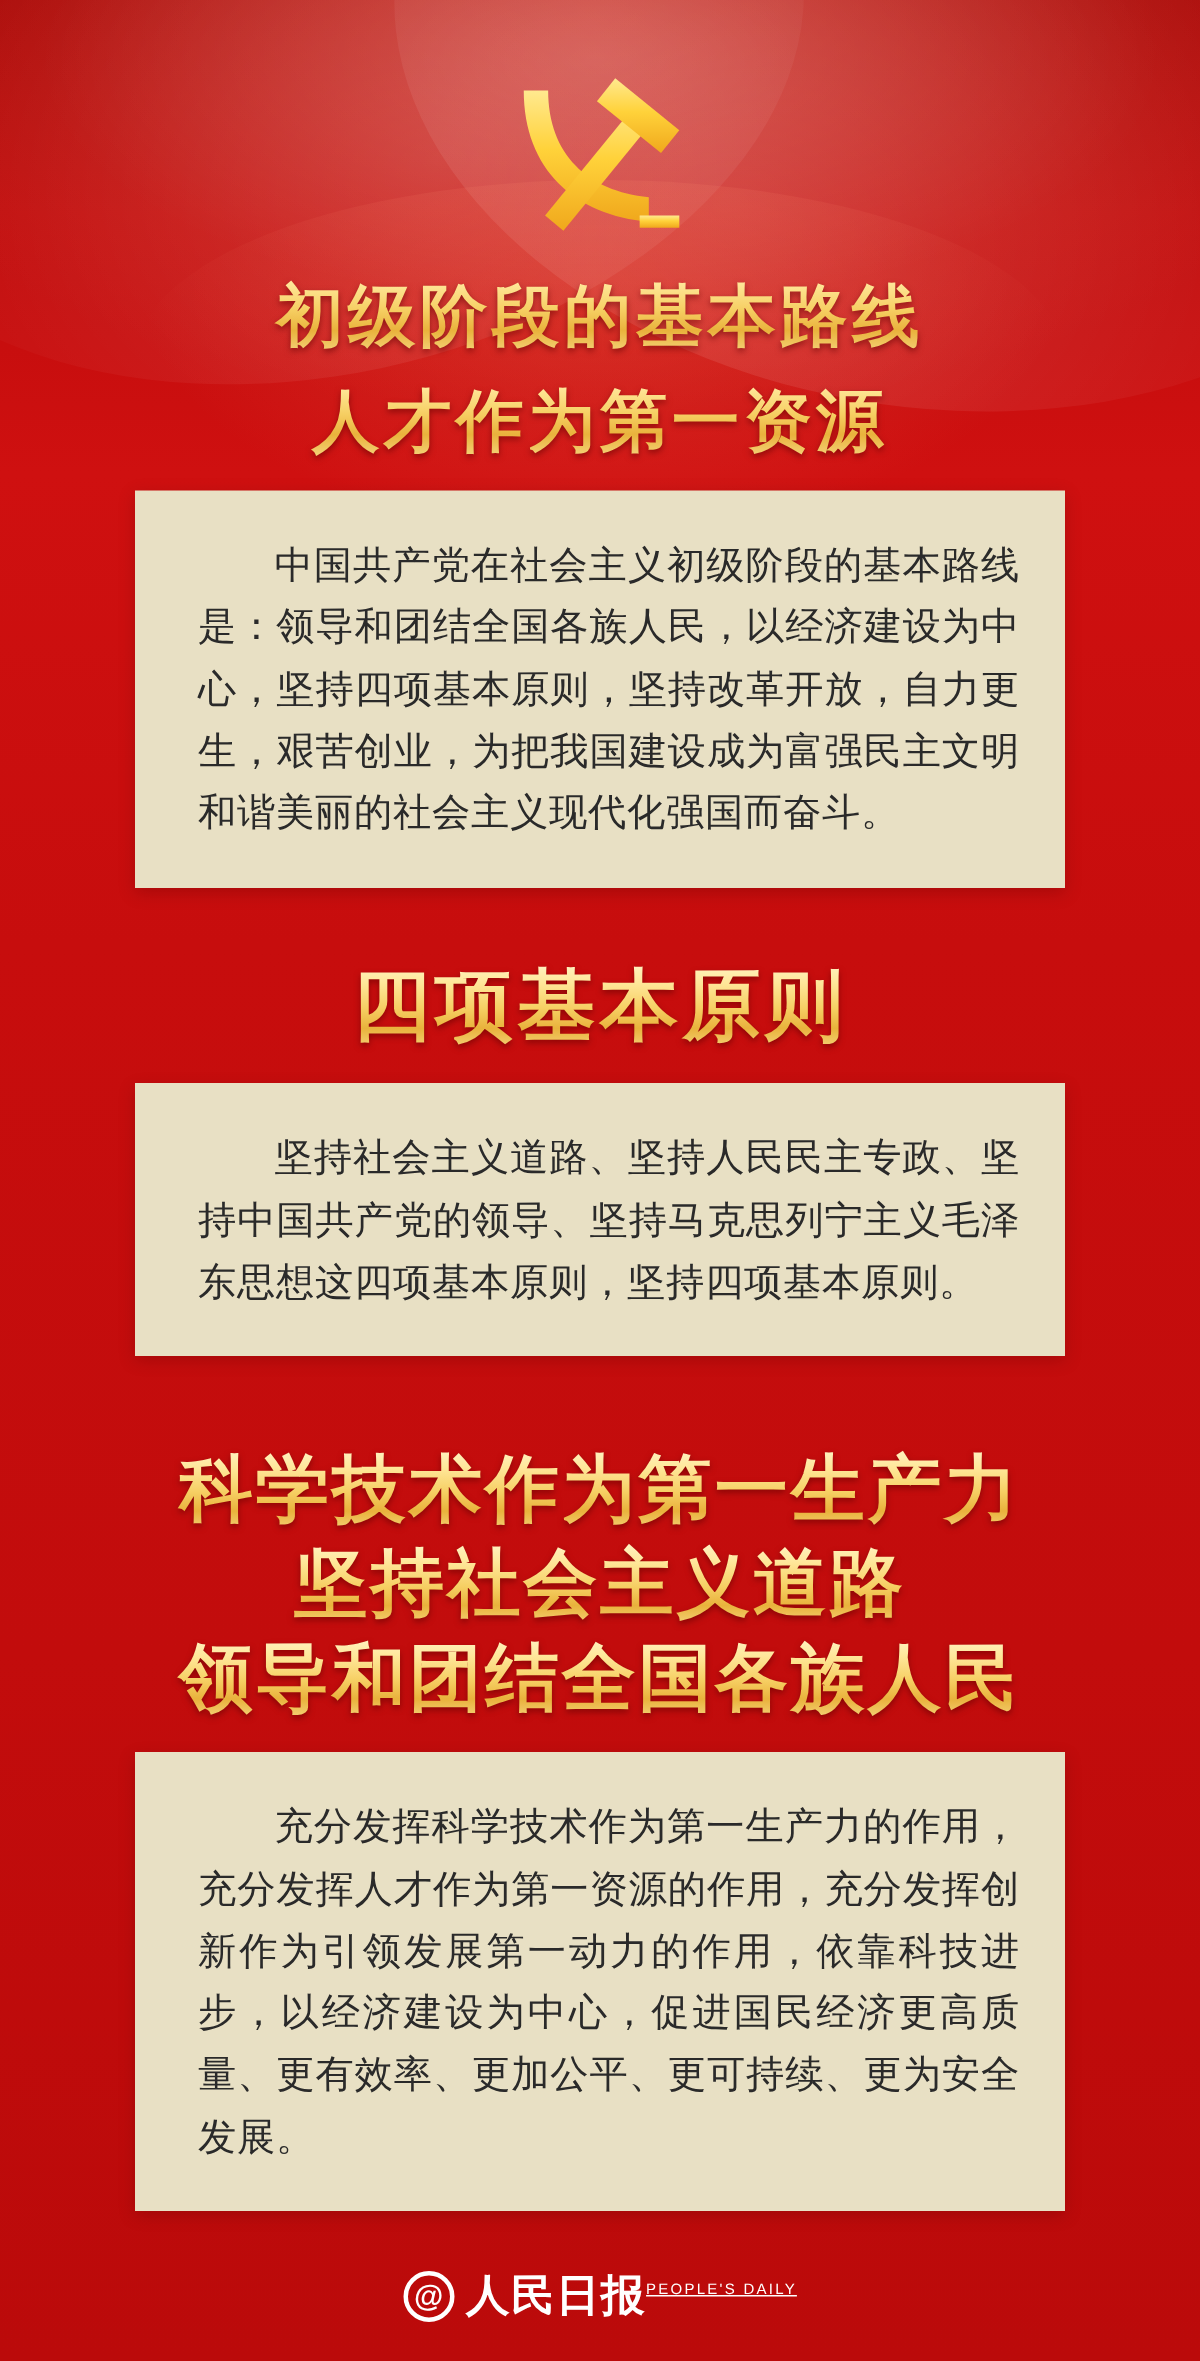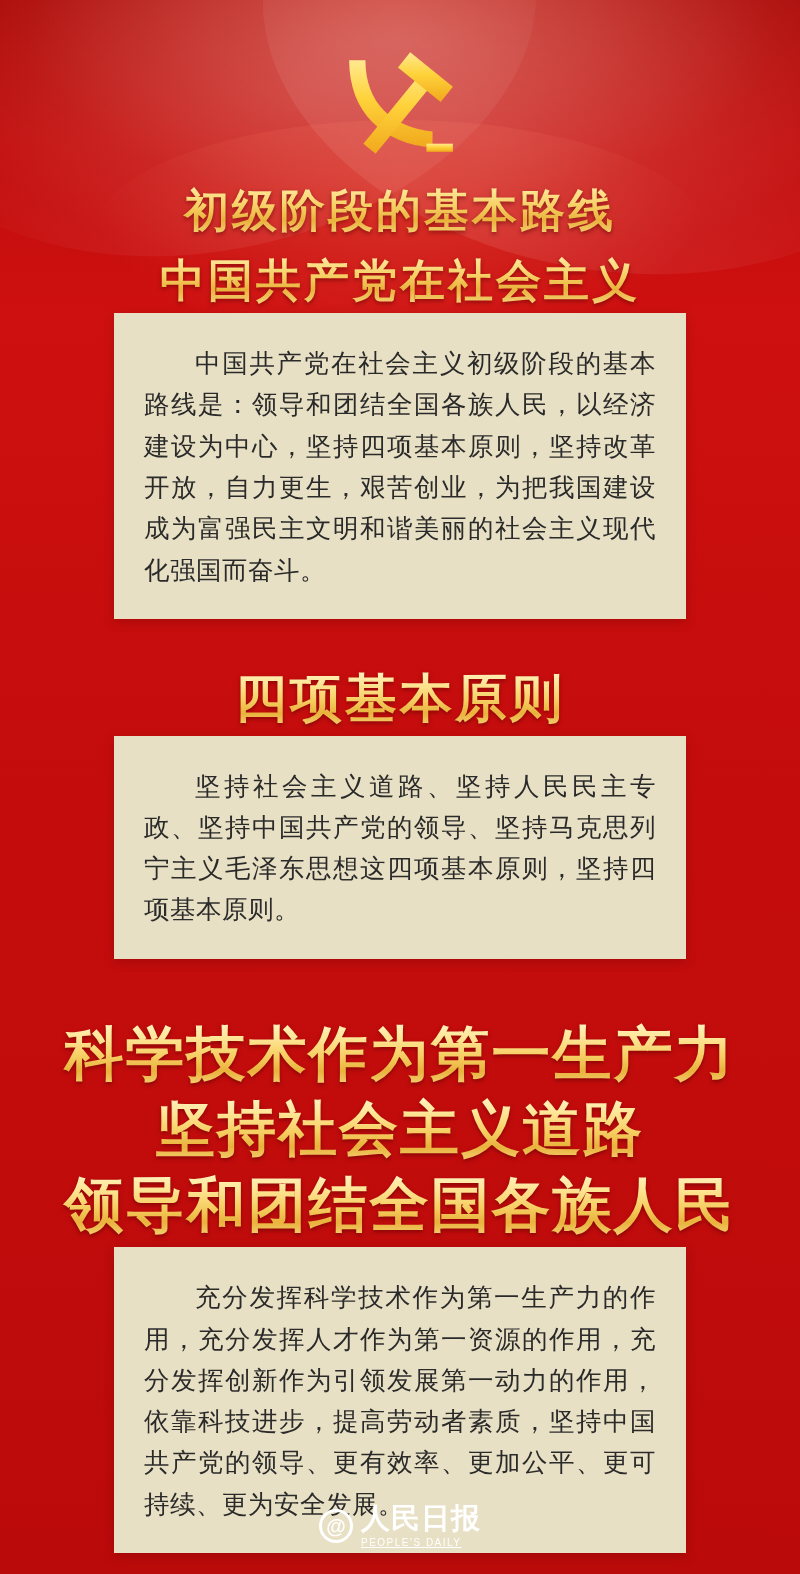--- a/index.html
+++ b/index.html
@@ -89,31 +89,31 @@
   }
   .heading.h-main {
     font-size: 45px;
     padding: 12px 0 0 0;
   }
   .heading.h-sub {
     font-size: 52px;
     padding: 0;
   }
   .heading.h-big {
-    font-size: 59px;
+    font-size: 49px;
     letter-spacing: 2px;
     text-align: center;
   }
 
   .card {
     background: #e8e0c4;
-    margin: 4px auto 0 auto;
-    width: 572px;
+    margin: 18px auto 0 auto;
+    width: 620px;
     box-sizing: border-box;
-    padding: 30px 30px 28px 30px;
+    padding: 30px 30px 28px 42px;
     box-shadow: 0 3px 10px rgba(90,0,0,0.28);
   }
   .card p {
     margin: 0;
     color: #2a2a2a;
     font-size: 25.5px;
     line-height: 1.62;
     text-align: justify;
     text-indent: 2em;
     letter-spacing: 0.5px;
@@ -143,21 +143,21 @@
     color: #ffffff;
     display: flex;
     align-items: center;
     justify-content: center;
     font-size: 20px;
     font-weight: bold;
     box-sizing: border-box;
   }
   .logo-text {
     display: flex;
-    flex-direction: column;
+    flex-direction: row;
     align-items: flex-start;
     line-height: 1;
   }
   .logo-cn {
     color: #ffffff;
     font-size: 29px;
     font-weight: bold;
     letter-spacing: 1px;
   }
   .logo-en {
@@ -197,21 +197,21 @@
         <path d="M70 6 L 112 40 L 100 55 L 58 21 Z"></path>
       </g>
     </svg>
   </div>
 
   <div class="content">
     <div style="height:170px"></div>
 
     <div class="section">
       <h1 class="heading h-main">初级阶段的基本路线</h1>
-      <h1 class="heading h-main">中国共产党在社会主义</h1>
+      <h1 class="heading h-main">人才作为第一资源</h1>
       <div class="card">
         <p>中国共产党在社会主义初级阶段的基本路线是：领导和团结全国各族人民，以经济建设为中心，坚持四项基本原则，坚持改革开放，自力更生，艰苦创业，为把我国建设成为富强民主文明和谐美丽的社会主义现代化强国而奋斗。</p>
       </div>
     </div>
 
     <div class="spacer-md"></div>
 
     <div class="section">
       <h1 class="heading h-sub">四项基本原则</h1>
       <div class="card">
@@ -219,21 +219,21 @@
       </div>
     </div>
 
     <div class="spacer-lg"></div>
 
     <div class="section">
       <h1 class="heading h-big">科学技术作为第一生产力</h1>
       <h1 class="heading h-big">坚持社会主义道路</h1>
       <h1 class="heading h-big">领导和团结全国各族人民</h1>
       <div class="card">
-        <p>充分发挥科学技术作为第一生产力的作用，充分发挥人才作为第一资源的作用，充分发挥创新作为引领发展第一动力的作用，依靠科技进步，提高劳动者素质，坚持中国共产党的领导、更有效率、更加公平、更可持续、更为安全发展。</p>
+        <p>充分发挥科学技术作为第一生产力的作用，充分发挥人才作为第一资源的作用，充分发挥创新作为引领发展第一动力的作用，依靠科技进步，以经济建设为中心，促进国民经济更高质量、更有效率、更加公平、更可持续、更为安全发展。</p>
       </div>
     </div>
   </div>
 
   <div class="footer">
     <div class="logo">
       <div class="logo-mark">@</div>
       <div class="logo-text">
         <span class="logo-cn">人民日报</span>
         <span class="logo-en">PEOPLE'S DAILY</span>

